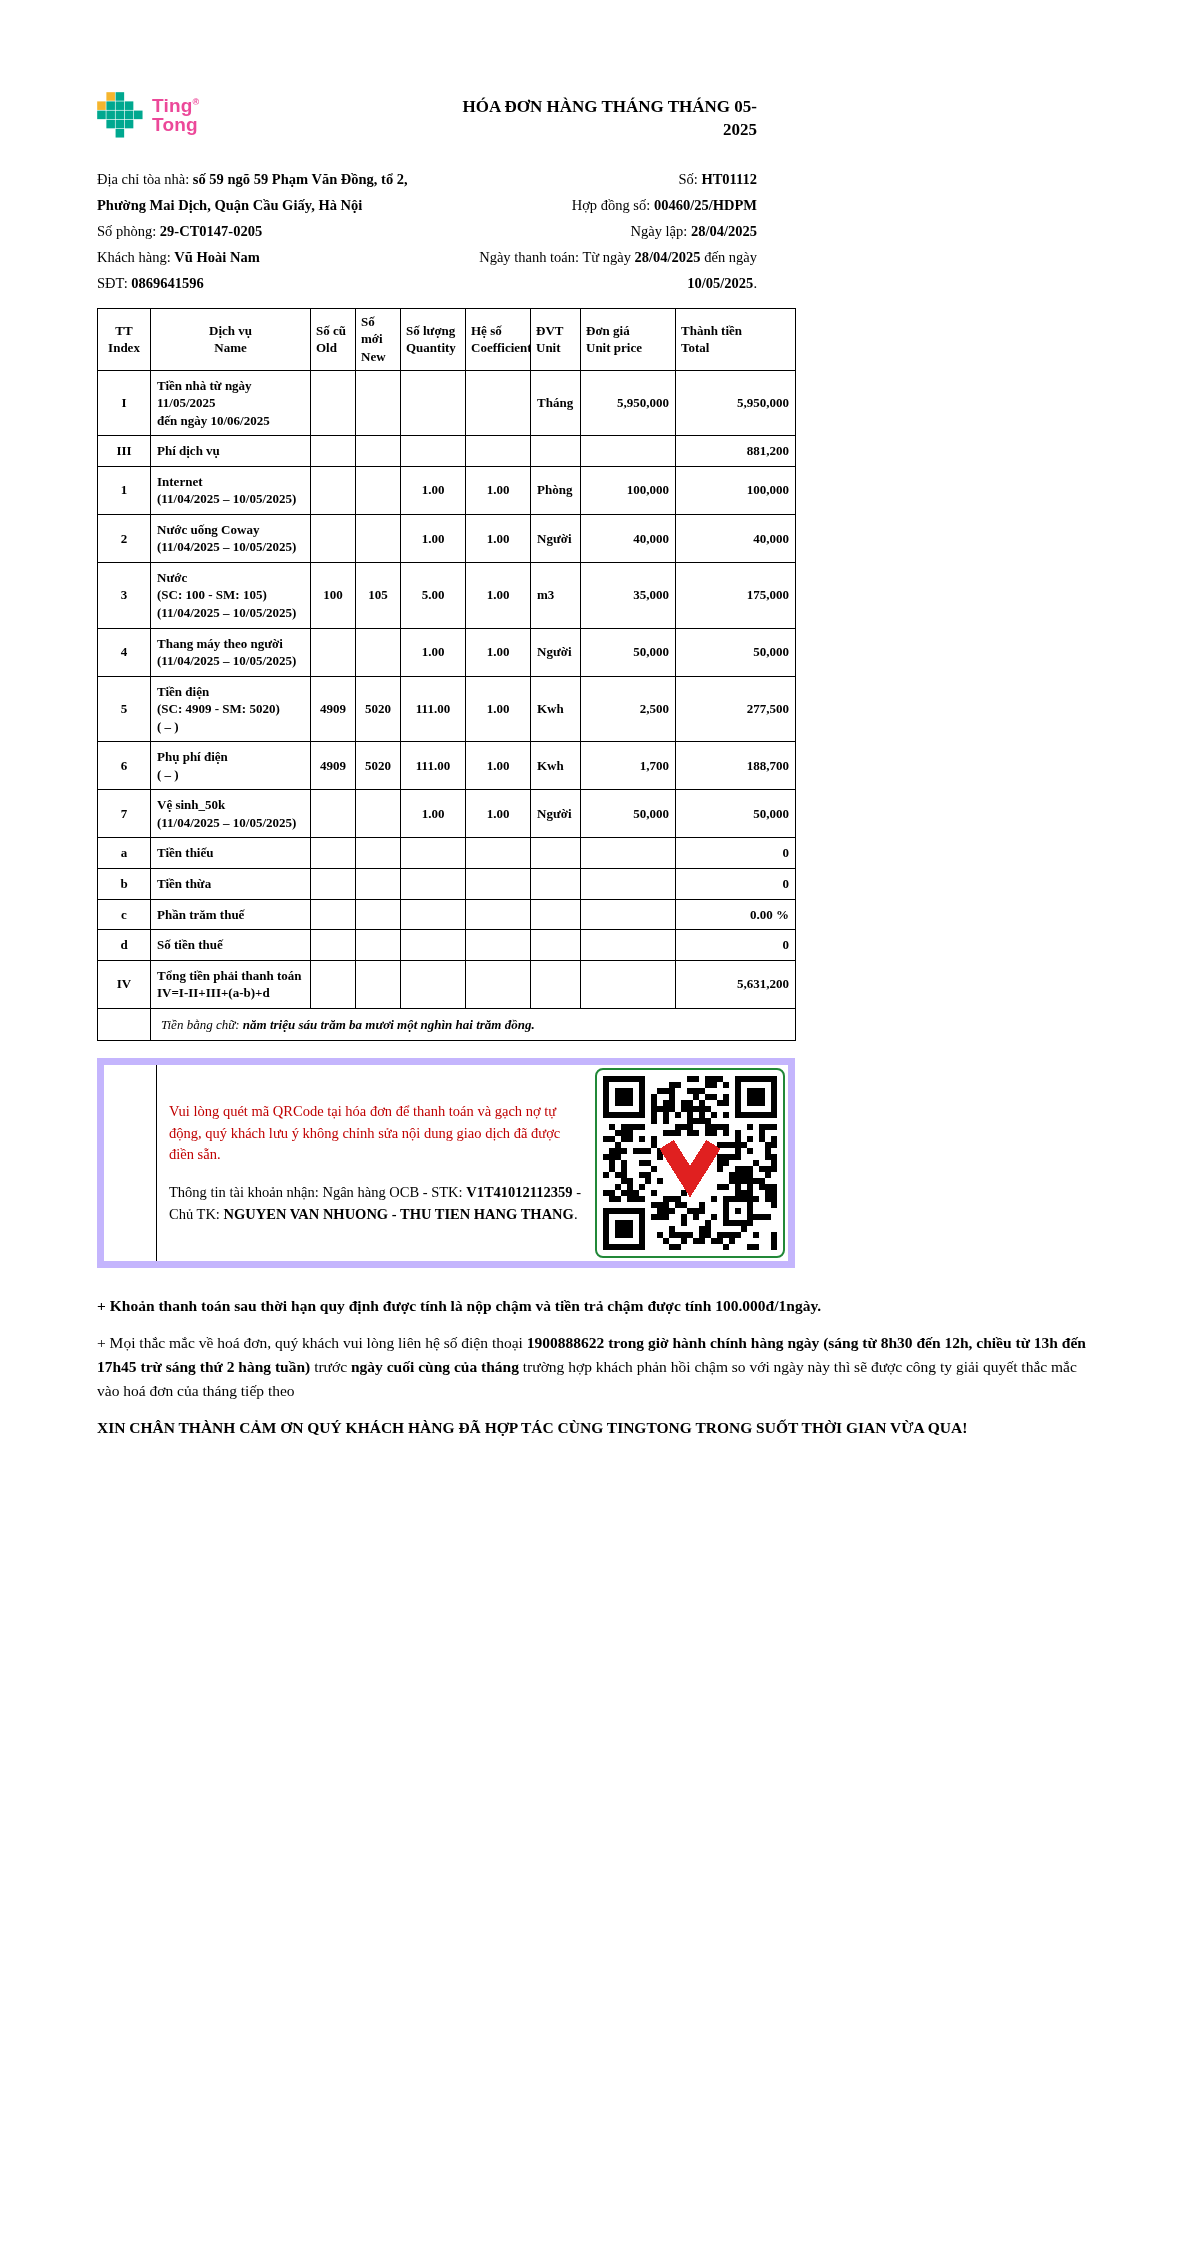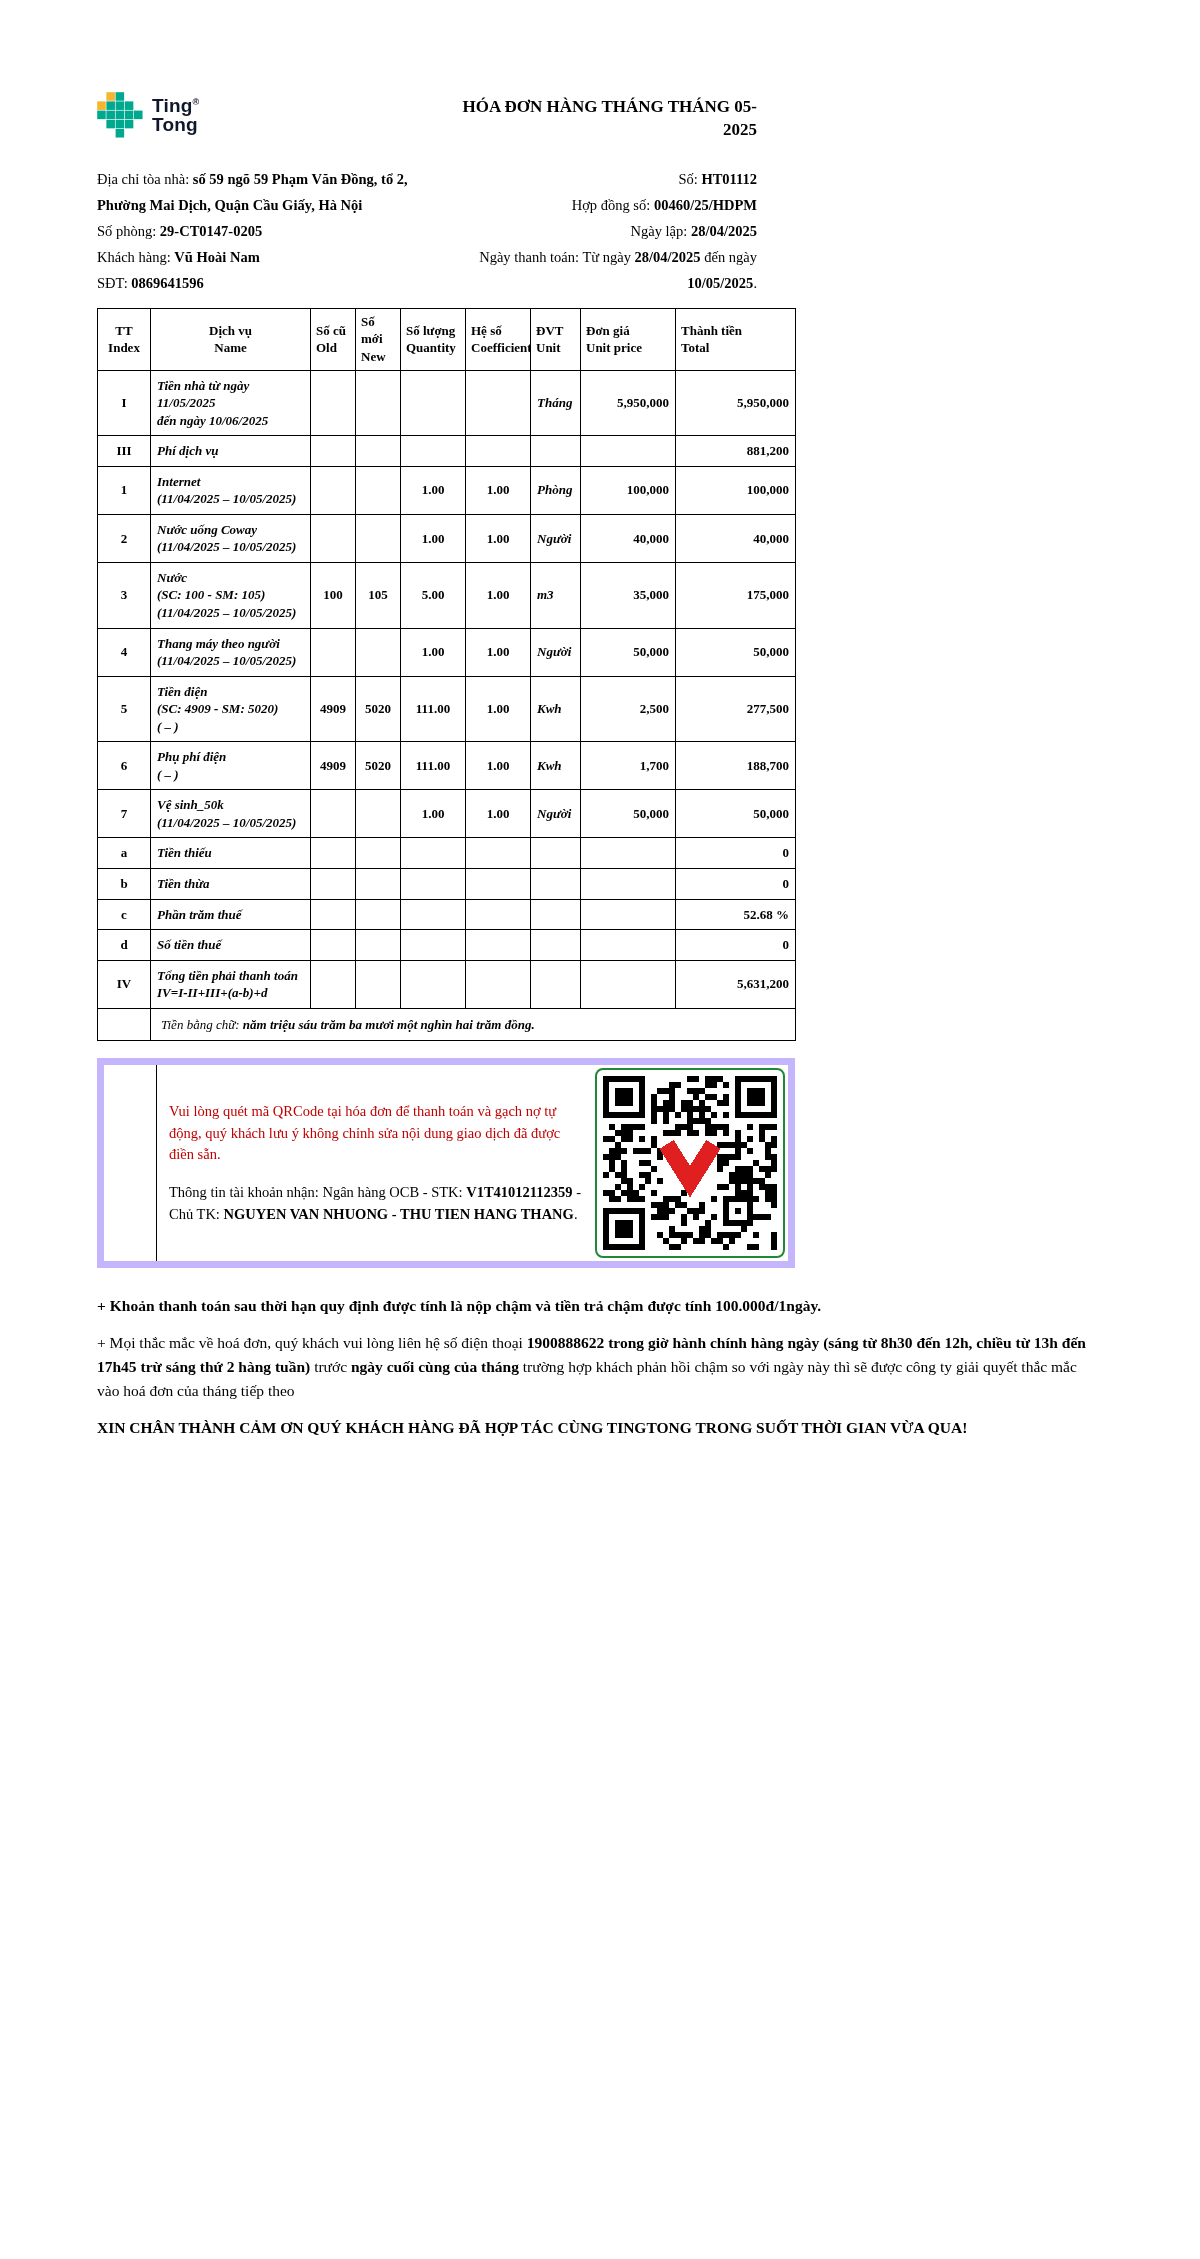--- a/index.html
+++ b/index.html
@@ -24,21 +24,21 @@
   .info-right { text-align:right; }
   .info-line { font-size:14.5px; line-height:26px; }
 
   
   table.inv { border-collapse:collapse; table-layout:fixed; width:698px; margin-top:12px;border-radius:16px; }
   .inv th, .inv td { border:1px solid #000; font-size:13px; font-weight:bold; vertical-align:middle; padding:6px 6px; line-height:1.35; overflow:hidden; }
   .inv th { text-align:left; padding:4px 5px; }
   .inv th.c { text-align:center; }
   .inv td.c { text-align:center; }
   .inv td.r { text-align:right; }
-  .inv td.l { text-align:left;font-style:italic; }
+  .inv td.l { text-align:left; }
   .inv td.words { font-weight:normal; padding:7px 10px; }
 
   
   .qr-box { width:698px; border:7px solid #c4b5fd; margin-top:17px; display:flex; min-height:196px; }
   .qr-spacer { width:53px; border-right:1px solid #000; flex:none; }
   .qr-content { flex:1; display:flex; align-items:center; gap:12px; padding:3px 3px 3px 12px; }
   .qr-texts { flex:1; }
   .qr-texts p { font-size:14.5px; line-height:1.5; }
   .qr-account { margin-top:16px; }
   .qr-frame { flex:none; width:190px; height:190px; border:2px solid #218838; border-radius:8px; background:#fff; display:flex; align-items:center; justify-content:center; }
@@ -65,21 +65,21 @@
           <rect x="0.02" y="2.02" width="0.93" height="0.93" fill="#00A88F"></rect>
           <rect x="1.02" y="2.02" width="0.93" height="0.93" fill="#00A88F"></rect>
           <rect x="2.02" y="2.02" width="0.93" height="0.93" fill="#00A88F"></rect>
           <rect x="3.02" y="2.02" width="0.93" height="0.93" fill="#00A88F"></rect>
           <rect x="4.02" y="2.02" width="0.93" height="0.93" fill="#00A88F"></rect>
           <rect x="1.02" y="3.02" width="0.93" height="0.93" fill="#00A88F"></rect>
           <rect x="2.02" y="3.02" width="0.93" height="0.93" fill="#00A88F"></rect>
           <rect x="3.02" y="3.02" width="0.93" height="0.93" fill="#00A88F"></rect>
           <rect x="2.02" y="4.02" width="0.93" height="0.93" fill="#00A88F"></rect>
         </svg>
-      <div class="logo-text" style="color: #0f172a;">
+      <div class="logo-text" style="color: #ec4899;">
         <div><span>Ting</span><span class="reg">®</span></div>
         <div>Tong</div>
       </div>
     </div>
     <div class="title">HÓA ĐƠN HÀNG THÁNG THÁNG 05-2025</div>
   </div>
 
   <div class="info-row">
     <div class="info-left">
       <div class="info-line"><span>Địa chỉ tòa nhà: </span><span style="font-weight: bold;">số 59 ngõ 59 Phạm Văn Đồng, tổ 2, Phường Mai Dịch, Quận Cầu Giấy, Hà Nội</span></div>
@@ -305,21 +305,21 @@
           <td class="c">c</td>
           <td class="l">
             <div>Phần trăm thuế</div>
           </td>
           <td class="c"></td>
           <td class="c"></td>
           <td class="c"></td>
           <td class="c"></td>
           <td class="l"></td>
           <td class="r"></td>
-          <td class="r">52.68 %</td>
+          <td class="r">0.00 %</td>
         </tr>
         <tr>
           <td class="c">d</td>
           <td class="l">
             <div>Số tiền thuế</div>
           </td>
           <td class="c"></td>
           <td class="c"></td>
           <td class="c"></td>
           <td class="c"></td>

